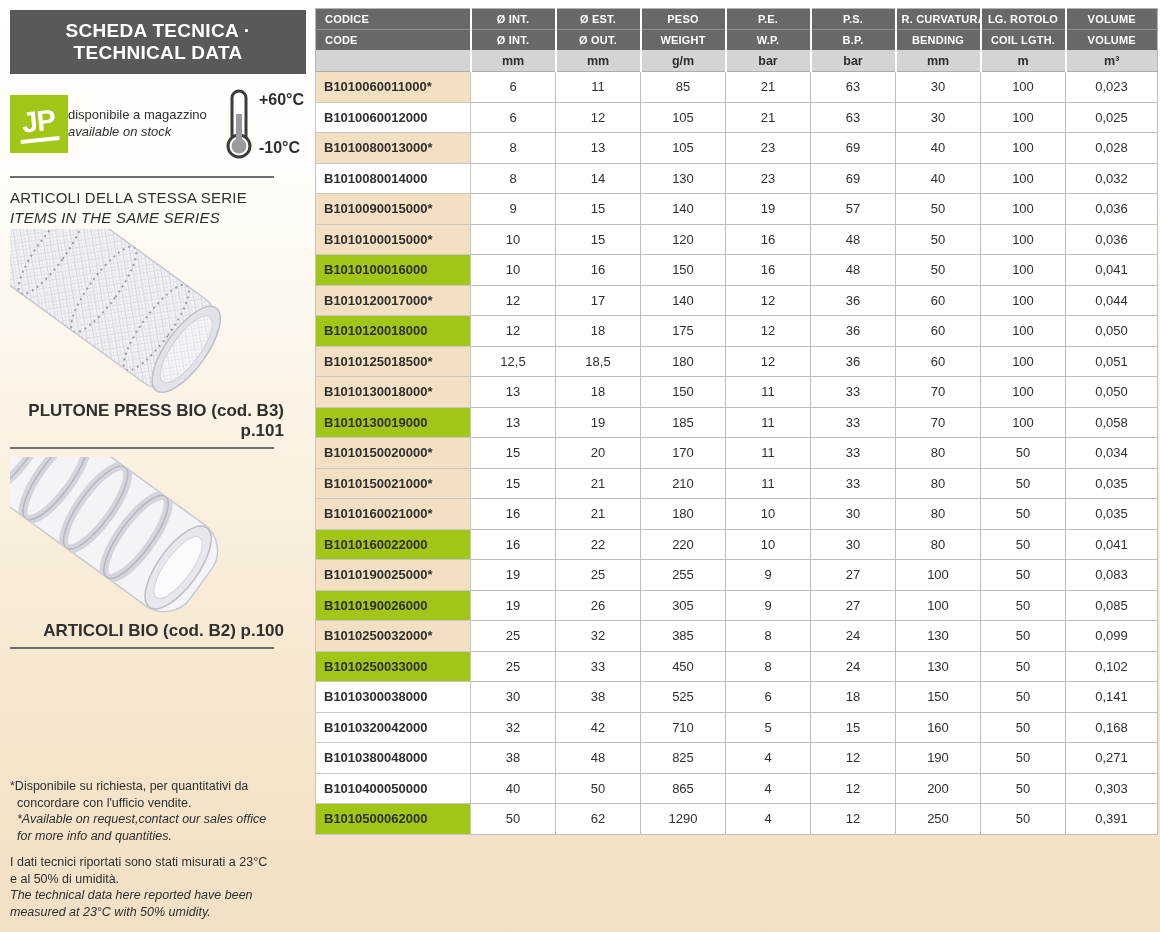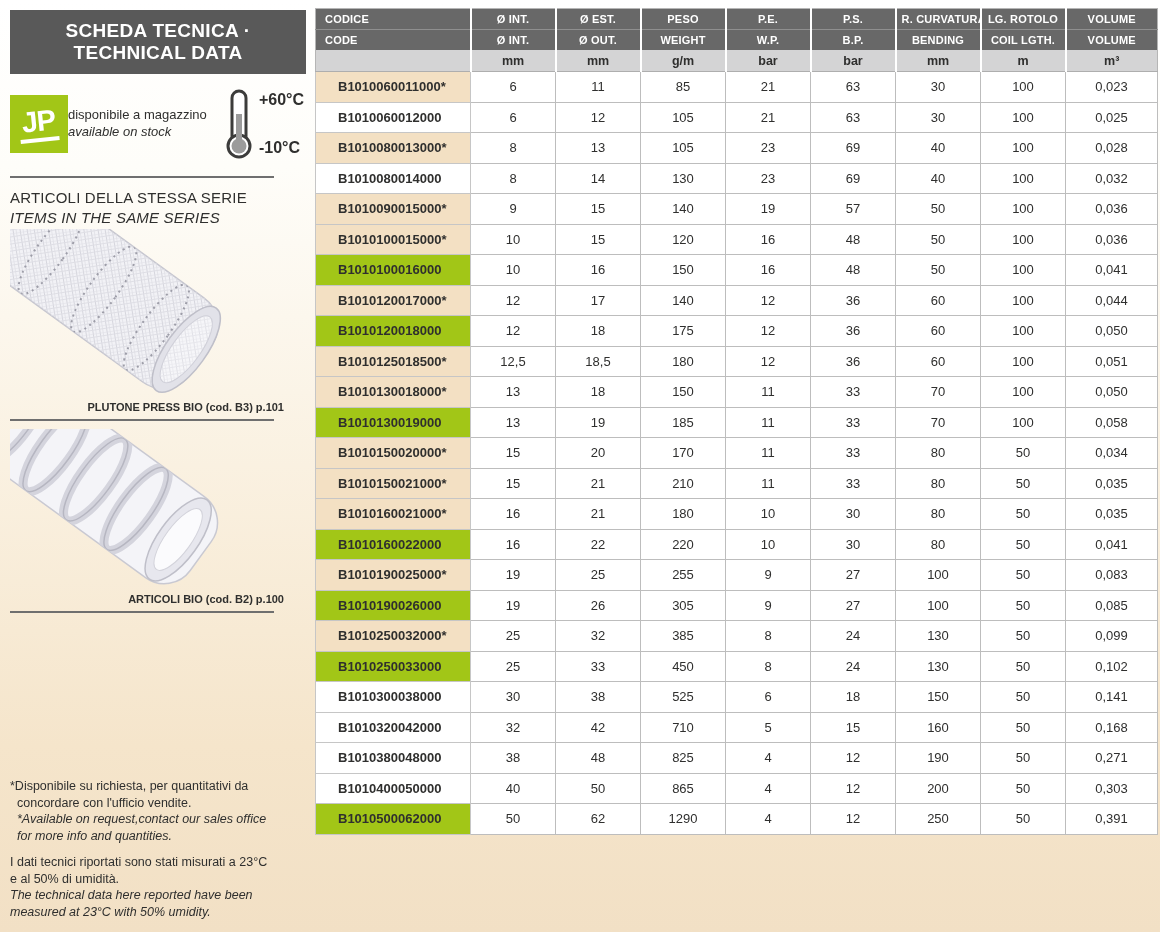--- a/index.html
+++ b/index.html
@@ -17,40 +17,40 @@
     border-bottom:4px solid #fff;padding:0 3px 2px;letter-spacing:-1px}
   .stocktext{margin-left:0;font-size:13px;line-height:1.3;flex:1}
   .stocktext .en{font-style:italic}
   .thermo{display:flex;align-items:center;gap:5px;margin-right:2px}
   .temps{display:flex;flex-direction:column;justify-content:space-between;height:66px;
     font-weight:bold;font-size:16px;text-align:left}
   hr.rule{border:none;border-top:2px solid #6f6f6f;margin:14px 0 0;width:264px}
   .series-head{font-weight:normal;font-size:15px;margin:10px 0 2px;line-height:1.3;letter-spacing:.2px}
   .series-head .en{font-style:italic}
   figure{margin:0;padding:0}
-  .caption{font-weight:bold;font-size:11px;text-align:right;width:274px;margin:0 0 6px}
+  .caption{font-weight:bold;font-size:17px;text-align:right;width:274px;margin:0 0 6px}
   .footnotes{position:absolute;left:0;bottom:2px;font-size:12.5px;line-height:1.32}
   .fn-block{margin-top:10px}
   .fn-line.italic{font-style:italic}
   .fn-line.indent{padding-left:7px}
 
   
   .datatable{position:absolute;left:315px;top:8px;width:842px;border-collapse:collapse;
     table-layout:fixed;border:1px solid #b5b5b5}
   .datatable th,.datatable td{padding:0 5px;overflow:hidden;white-space:nowrap}
   .hrow th{background:#686868;color:#fff;font-size:11px;font-weight:bold;text-align:center;
     height:20px;border-left:2px solid #fff;letter-spacing:.2px}
   .hrow th.first{text-align:left;border-left:none;padding-left:9px}
   .hrow1 th{border-bottom:1px solid #8f8f8f}
   .urow th{background:#d4d4d5;color:#2f2f2e;font-size:12.5px;font-weight:bold;height:21px;
     text-align:center;border-left:2px solid #fff;border-bottom:1px solid #aeaeae}
   .urow th.first{border-left:none}
   .datatable tbody td{background:#fff;border:1px solid #bdbdbd;font-size:13px;text-align:center;
     height:29.5px;color:#2f2f2e}
-  .datatable tbody td.code{text-align:left;font-weight:bold;padding-left:22px;border-color:#c6c6c6}
+  .datatable tbody td.code{text-align:left;font-weight:bold;padding-left:8px;border-color:#c6c6c6}
   td.code.beige{background:var(--beige,#f3e0c3)}
   td.code.green{background:var(--green,#a2c617)}
   td.code.white{background:#fff}
   .datatable tbody td.bold{font-weight:normal}
 </style>
 </head>
 <body>
 
 <div class="page">
 

